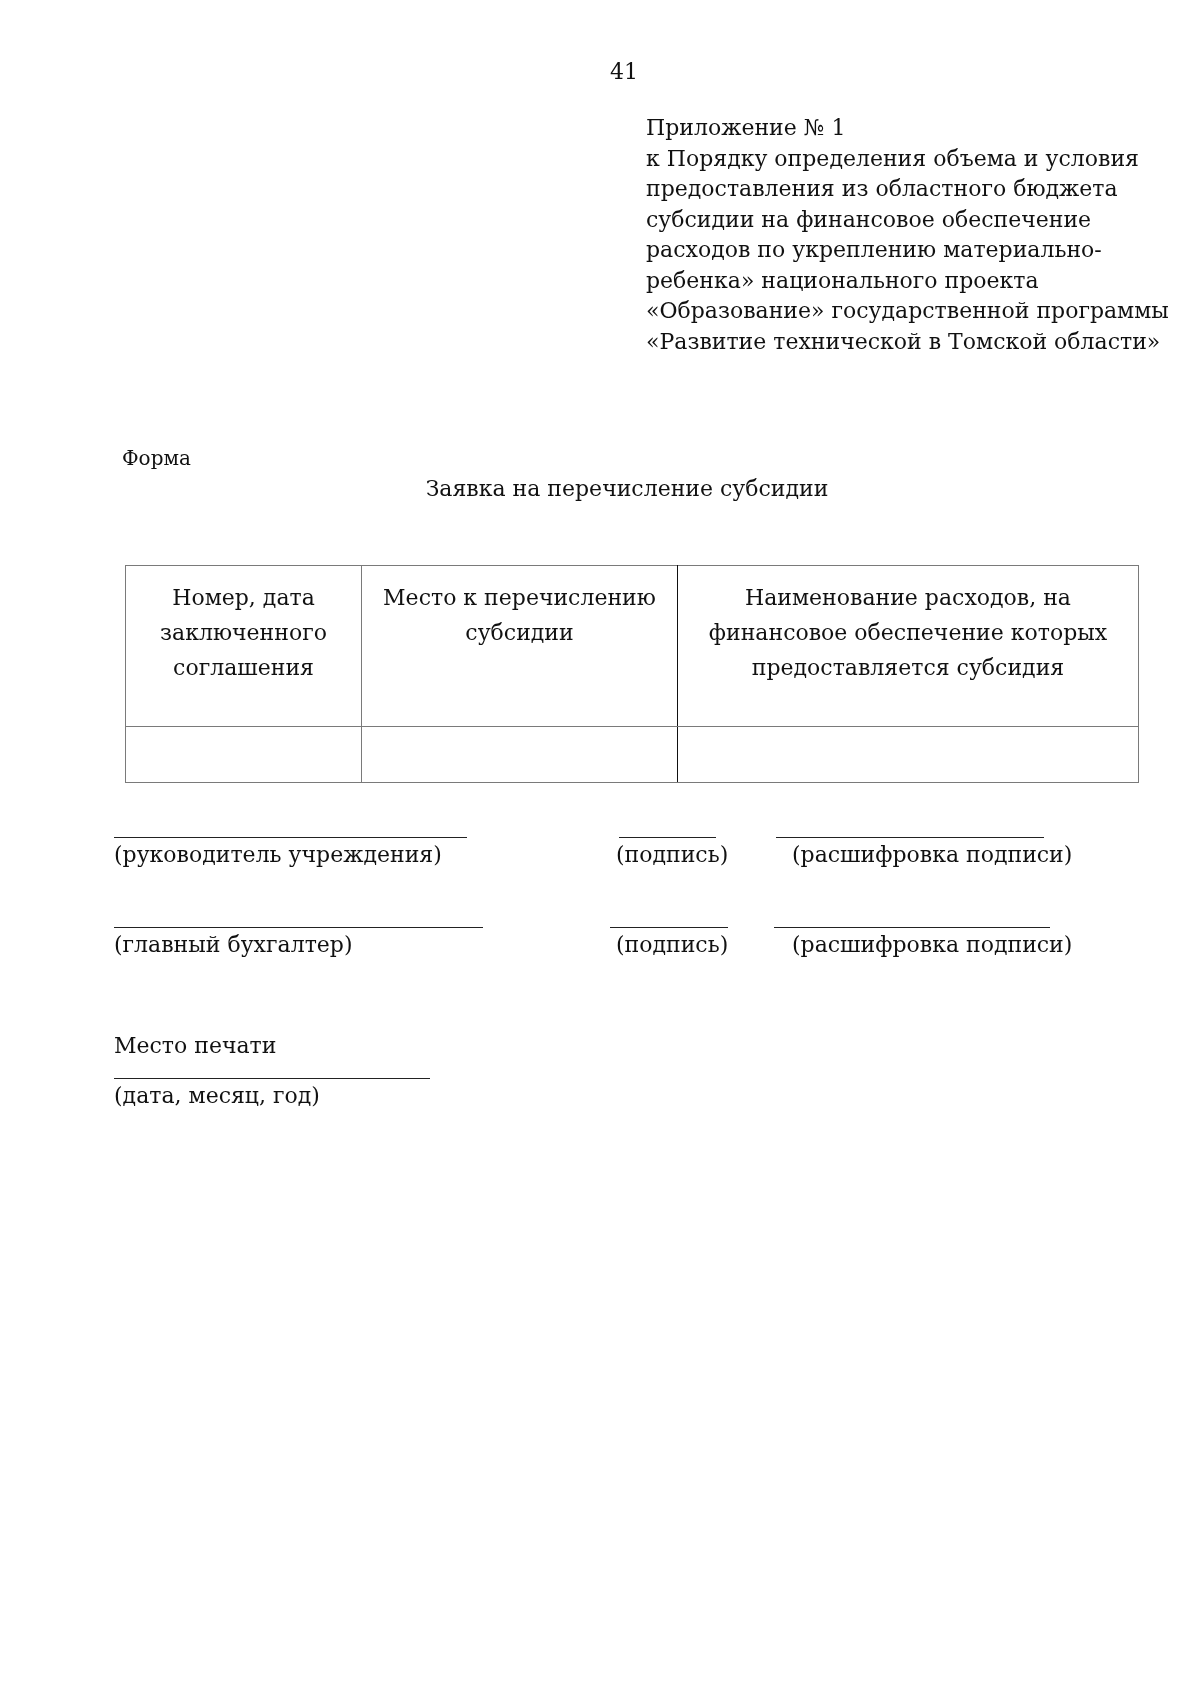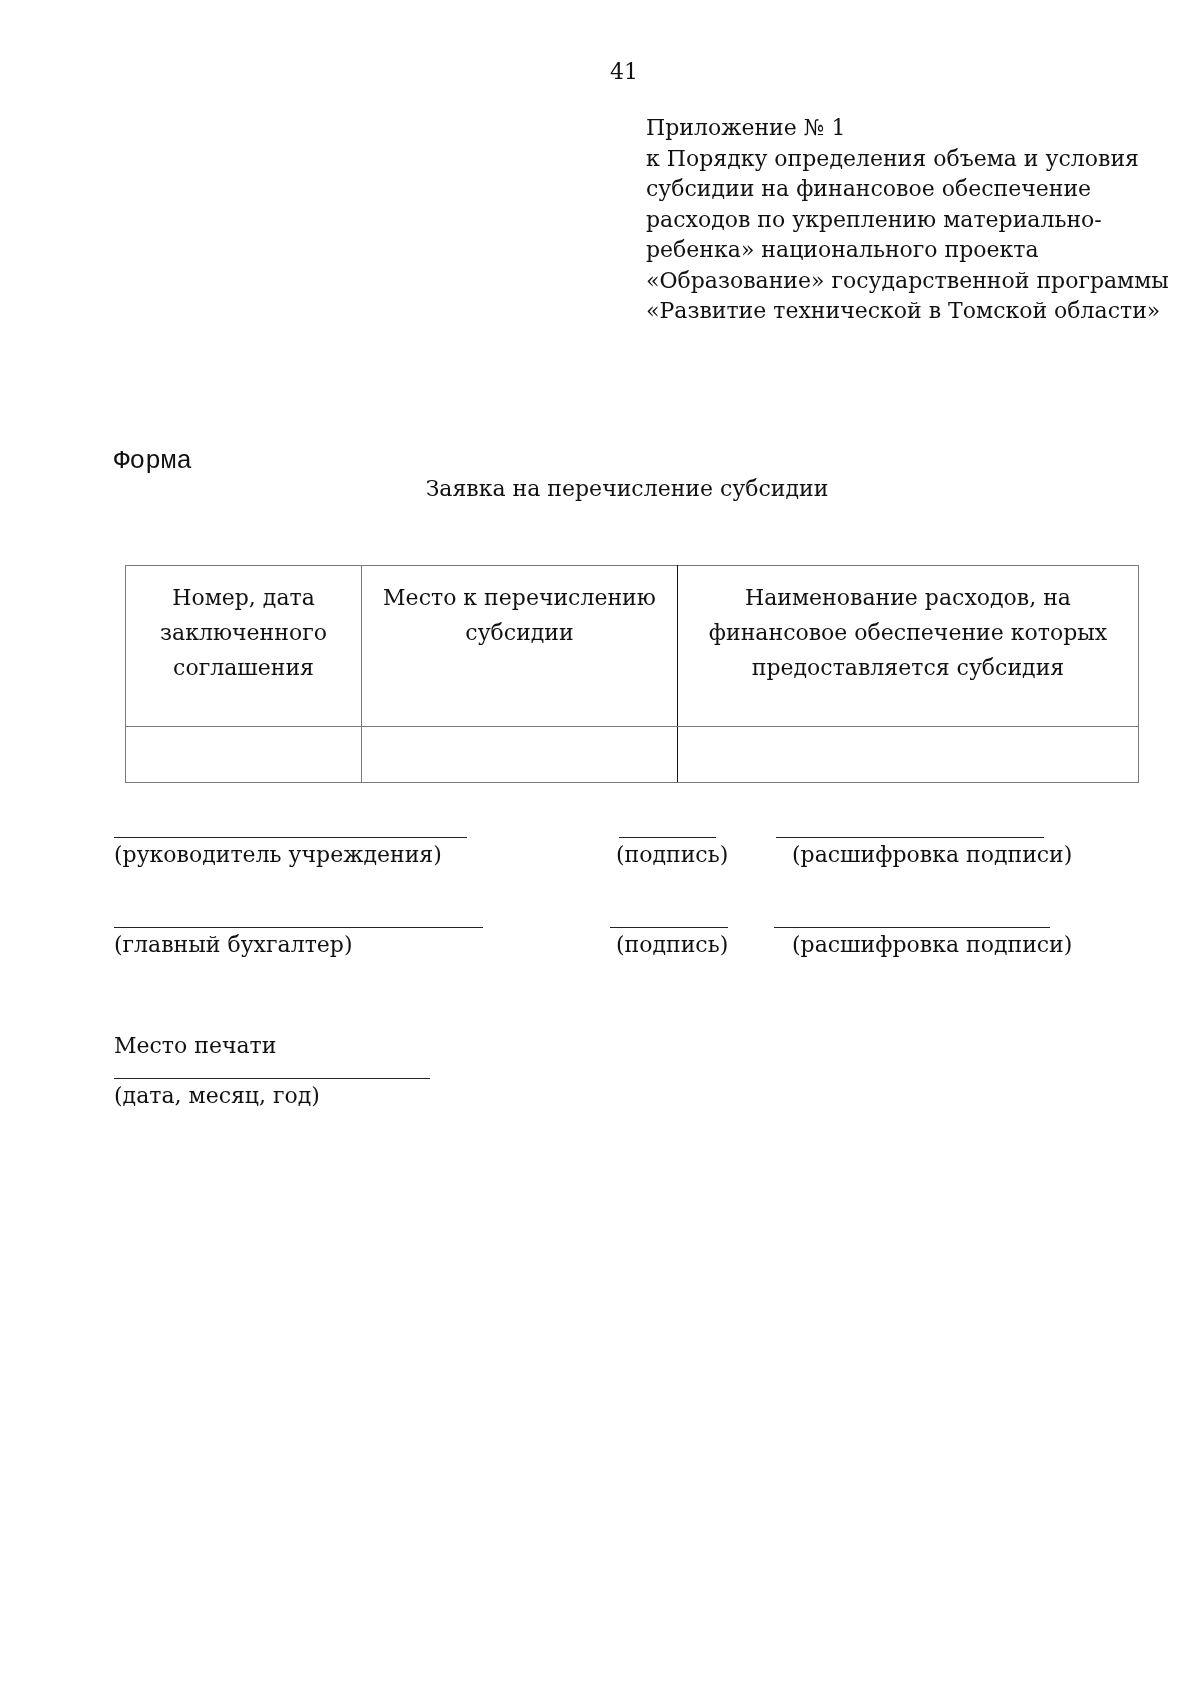--- a/index.html
+++ b/index.html
@@ -5,21 +5,21 @@
   html, body { margin: 0; padding: 0; background: #ffffff; }
   body {
     width: 1200px; height: 1698px; position: relative; overflow: hidden;
     font-family: "DejaVu Serif", "Liberation Serif", serif;
     color: #111111;
   }
   .abs { position: absolute; }
   .page-number { left: 610px; top: 52px; font-size: 22px; margin-top: 7px; }
   .appendix { left: 646px; top: 113px; width: 540px; font-size: 22px; line-height: 30.5px; }
   .appendix div { white-space: nowrap; }
-  .form-label { left: 114px; top: 446px; font-size: 26px; font-family: Liberation Mono, monospace; }
+  .form-label { left: 122px; top: 446px; font-size: 20px; }
   .doc-title { left: 0; width: 1254px; top: 476px; text-align: center; font-size: 22px; }
   table.req {
     position: absolute; left: 125px; top: 565px; width: 1013px;
     border-collapse: collapse; font-size: 22px; table-layout: fixed;
   }
   table.req td {
     border: 1.5px solid #7a7a7a; text-align: center; vertical-align: top;
     padding: 14px 10px 0 10px; line-height: 35px;
   }
   table.req tr.head td { height: 146px; }
@@ -30,20 +30,21 @@
   .mp { left: 114px; top: 993px; font-size: 22px; margin-top: 40px; }
 </style>
 </head>
 <body>
 
 <div class="abs page-number">41</div>
 
 <div class="abs appendix">
   <div>Приложение № 1</div>
   <div>к Порядку определения объема и условия</div>
+  <div>предоставления из областного бюджета</div>
   <div>субсидии на финансовое обеспечение</div>
   <div>расходов по укреплению материально-</div>
   <div>ребенка» национального проекта</div>
   <div>«Образование» государственной программы</div>
   <div>«Развитие технической в Томской области»</div>
 </div>
 
 <div class="abs form-label">Форма</div>
 <div class="abs doc-title">Заявка на перечисление субсидии</div>
 

